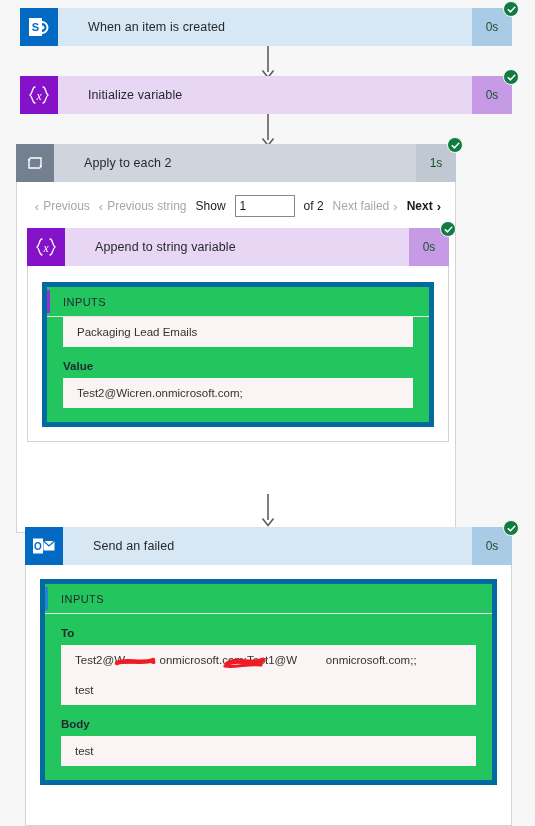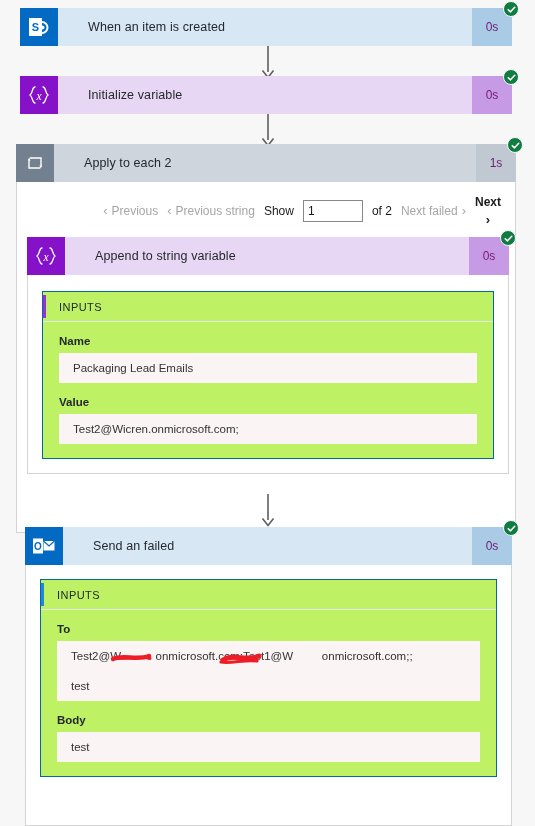--- a/index.html
+++ b/index.html
@@ -17,21 +17,21 @@
     width: 38px; height: 38px; flex: 0 0 38px;
     display: flex; align-items: center; justify-content: center;
   }
   .card-title {
     flex: 1 1 auto; display: flex; align-items: center;
     padding-left: 30px; font-size: 12.5px; color: #24292e; letter-spacing: .1px;
   }
   .card-dur {
     width: 40px; flex: 0 0 40px; display: flex;
     align-items: center; justify-content: center;
-    font-size: 12px; color: #701a75;
+    font-size: 12px; color: #14532d;
   }
   .check {
     position: absolute; top: -7px; right: -7px;
     width: 16px; height: 16px; border-radius: 50%;
     background: #107c41; border: 1.5px solid #f7f7f7;
     display: flex; align-items: center; justify-content: center; z-index: 5;
   }
   .check svg { display: block; }
 
   
@@ -61,32 +61,32 @@
     border-top: none;
   }
 
   
   .pager {
     display: flex; align-items: center; justify-content: flex-end;
     gap: 9px; padding: 13px 14px 11px 0; font-size: 12px;
   }
   .pg-btn { display: flex; align-items: center; gap: 4px; white-space: nowrap; }
   .pg-dis { color: #a6a6a6; }
-  .pg-en  { color: #1b1b1b; font-weight: 600; flex-direction: column; }
+  .pg-en  { color: #1b1b1b; font-weight: 600; }
   .pg-lbl { color: #1b1b1b; font-size: 12px; }
   .pg-input {
     width: 60px; height: 22px; border: 1px solid #8a8886;
     background: #fff; font-family: "Liberation Sans", sans-serif;
     font-size: 12px; color: #1b1b1b; padding: 0 4px; outline: none;
   }
   .chev { font-size: 13px; line-height: 1; }
 
   
   .panel {
-    border: 1px solid #0369a1; background: #bef264;
+    border: 5px solid #0369a1; background: #22c55e;
   }
   .panel-head {
     position: relative; height: 30px; display: flex; align-items: center;
     padding-left: 16px; border-bottom: 1px solid #e6e6e6;
     font-size: 11px; color: #24292e; letter-spacing: .45px;
   }
   .panel-head::before {
     content: ""; position: absolute; left: 0; top: 3px; bottom: 3px; width: 3px;
   }
   .accent-purple::before { background: #9b2fd6; }
@@ -158,21 +158,21 @@
     </div>
   </div>
 
   <div class="connector" style="position:absolute; left:0; top:114px; width:535px;">
     <svg width="18" height="34" viewBox="0 0 18 34">
       <line x1="9" y1="0" x2="9" y2="26" stroke="#605e5c" stroke-width="1.6"></line>
       <path d="M3.5 24.5 L9 31.5 L14.5 24.5" stroke="#605e5c" stroke-width="1.6" fill="none"></path>
     </svg>
   </div>
 
-  <div style="position:absolute; left:16px; top:144px; width:500px;">
+  <div style="position:absolute; left:16px; top:144px; width:440px;">
 
     <div class="card loop">
       <div class="card-icon">
         <svg width="20" height="20" viewBox="0 0 20 20">
           <path d="M4 6 L4 15 L15 15" stroke="#ffffff" stroke-width="1.4" fill="none"></path>
           <path d="M16 14 L16 5 L5 5" stroke="#ffffff" stroke-width="1.4" fill="none"></path>
           <path d="M3 7.5 L4.2 4.2 L5.6 7.4" fill="#ffffff"></path>
           <path d="M17 12.5 L15.8 15.8 L14.4 12.6" fill="#ffffff"></path>
         </svg>
       </div>
@@ -223,21 +223,20 @@
           <div class="check">
             <svg width="9" height="9" viewBox="0 0 10 10">
                 <path d="M1.4 5.2 L3.9 7.6 L8.6 2.6" stroke="#ffffff" stroke-width="1.7" fill="none" stroke-linecap="round" stroke-linejoin="round"></path>
               </svg>
           </div>
         </div>
 
         <div style="background:#ffffff; border:1px solid #d4d4d4; border-top:none; padding:16px 14px 14px 14px;">
           <div class="panel">
             <div class="panel-head accent-purple">INPUTS</div>
-            <div class="field-label">Name</div>
             <div class="field-value">Packaging Lead Emails</div>
             <div class="field-label">Value</div>
             <div class="field-value">Test2@Wicren.onmicrosoft.com;</div>
             <div class="panel-pad-bottom"></div>
           </div>
         </div>
       </div>
 
     </div>
   </div>

